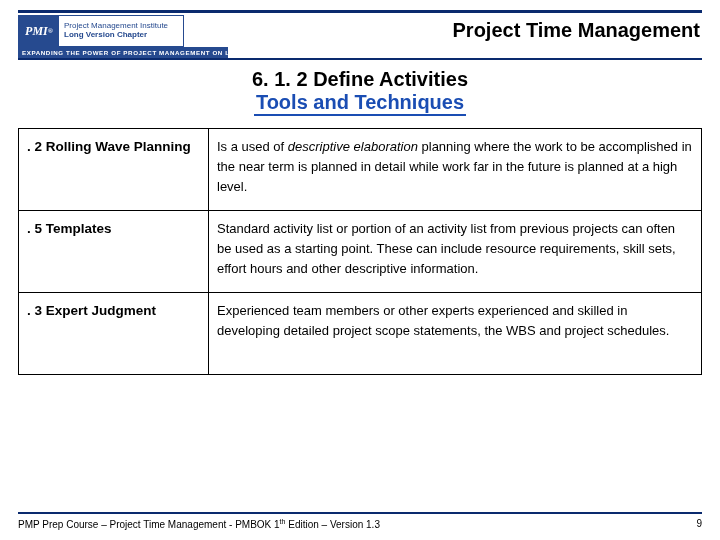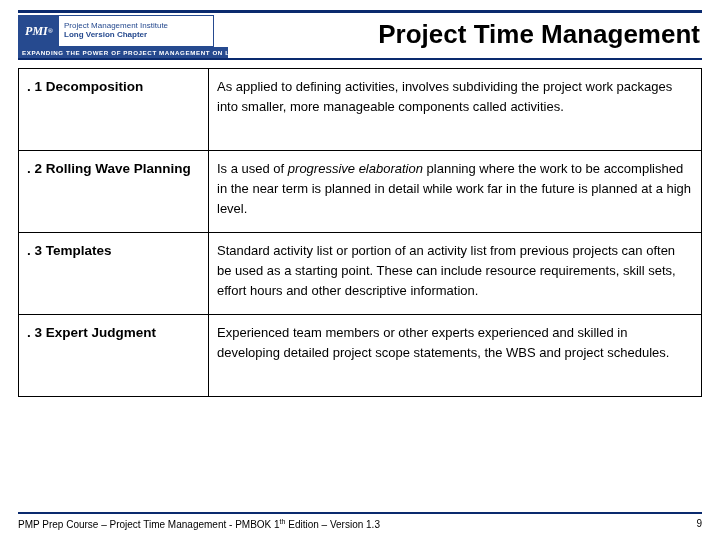--- a/index.html
+++ b/index.html
@@ -1,26 +1,26 @@
 <!DOCTYPE html>
 <html><head>
 <meta charset="utf-8">
 <style>
   * { box-sizing: border-box; margin: 0; padding: 0; }
   html, body { width: 720px; height: 540px; font-family: Arial, Helvetica, sans-serif; background: #fff; overflow: hidden; }
   .slide { width: 720px; height: 540px; position: relative; padding: 10px 18px 0 18px; }
   .topbar { height: 3px; background: #0a2a6e; margin-bottom: 2px; }
   .header { display: flex; align-items: flex-start; border-bottom: 2px solid #0a2a6e; padding-bottom: 0; margin-bottom: 8px; position: relative; }
-  .logo-block { width: 196px; }
+  .logo-block { width: 166px; }
   .logo { display: flex; border: 1px solid #264a8f; background: #fff; height: 32px; align-items: stretch; }
   .logo-left { width: 40px; background: #264a8f; display: flex; align-items: center; justify-content: center; color: #fff; font-weight: bold; font-size: 12px; font-style: italic; font-family: "Times New Roman", serif; }
   .logo-left sup { font-size: 7px; }
   .logo-right { flex: 1; display: flex; flex-direction: column; justify-content: center; padding-left: 5px; color: #264a8f; font-size: 8px; line-height: 1.1; }
   .logo-tagline { background: #264a8f; color: #fff; font-size: 6.2px; letter-spacing: 0.6px; padding: 2px 4px; font-weight: bold; width: 210px; white-space: nowrap; overflow: hidden; }
-  .page-title { flex: 1; text-align: right; font-family: Verdana, Geneva, sans-serif; font-weight: bold; font-size: 26px; color: #000; padding-right: 2px; padding-top: 4px; }
+  .page-title { flex: 1; text-align: right; font-family: Verdana, Geneva, sans-serif; font-weight: bold; font-size: 20px; color: #000; padding-right: 2px; padding-top: 4px; }
   .subtitle { text-align: center; margin: 6px 0 12px; }
   .subtitle .line1 { font-family: Verdana, Geneva, sans-serif; font-weight: bold; font-size: 20px; color: #000; }
   .subtitle .line2 { font-family: Verdana, Geneva, sans-serif; font-weight: bold; font-size: 20px; color: #1a4db3; border-bottom: 2px solid #1a4db3; display: inline-block; padding: 0 2px; }
   table.tools { width: 100%; border-collapse: collapse; table-layout: fixed; }
   table.tools td { border: 1px solid #000; vertical-align: top; padding: 8px 8px 10px 8px; font-size: 13px; line-height: 1.55; }
   table.tools td.idx { width: 190px; font-weight: bold; font-size: 13.5px; white-space: nowrap; }
   table.tools tr { height: 82px; }
   em.pe { font-style: italic; }
   .footer { position: absolute; left: 18px; right: 18px; bottom: 10px; display: flex; justify-content: space-between; font-size: 10px; color: #000; border-top: 2px solid #0a2a6e; padding-top: 4px; }
   .footer sup { font-size: 7px; }
@@ -40,33 +40,33 @@
         <div class="logo-right">
           <div>Project Management Institute</div>
           <div style="font-weight:bold;">Long Version Chapter</div>
         </div>
       </div>
       <div class="logo-tagline">EXPANDING THE POWER OF PROJECT MANAGEMENT ON LONG ISLAND</div>
     </div>
     <div class="page-title">Project Time Management</div>
   </div>
 
+  <div class="subtitle">
+    <div class="line1">6. 1. 2 Define Activities</div>
+    <div><span class="line2">Tools and Techniques</span></div>
+  </div>
 
   <table class="tools">
     <tbody>
-        <tr>
-      <td class="idx">. 1  Decomposition</td>
-      <td><span>As applied to defining activities, involves subdividing the project  work packages into smaller, more manageable components called activities.</span><em class="pe"></em><span></span></td>
+    <tr>
+      <td class="idx">. 2 Rolling Wave Planning</td>
+      <td><span>Is a used of </span><em class="pe">descriptive elaboration</em><span> planning where the work to be accomplished in the near term is planned in detail while work far in the future is planned at a high level.</span></td>
     </tr>
     <tr>
-      <td class="idx">. 2 Rolling Wave Planning</td>
-      <td><span>Is a used of </span><em class="pe">progressive elaboration</em><span> planning where the work to be accomplished in the near term is planned in detail while work far in the future is planned at a high level.</span></td>
-    </tr>
-    <tr>
-      <td class="idx">. 3  Templates</td>
+      <td class="idx">. 5  Templates</td>
       <td><span>Standard activity list or portion of an activity list from previous projects can often be used as a starting point.  These can include resource requirements, skill sets, effort hours and other descriptive information.</span><em class="pe"></em><span></span></td>
     </tr>
     <tr>
       <td class="idx">. 3  Expert Judgment</td>
       <td><span>Experienced team members or other experts experienced and skilled in developing detailed project scope statements, the WBS and project schedules.</span><em class="pe"></em><span></span></td>
     </tr>
   </tbody>
     </table>
 
   <div class="footer">

